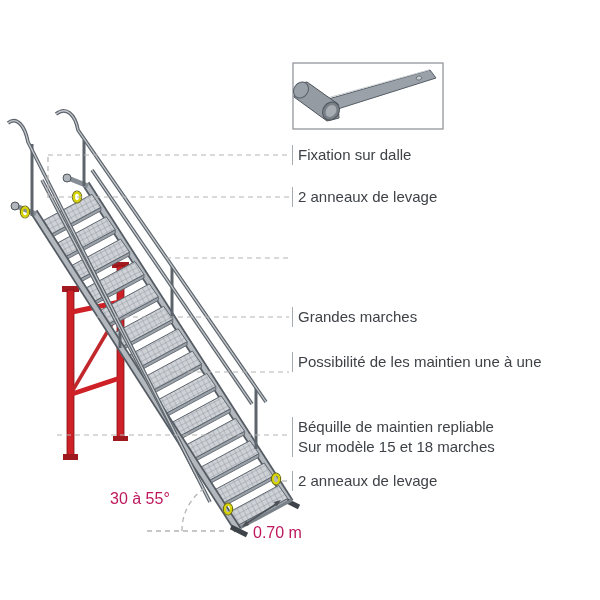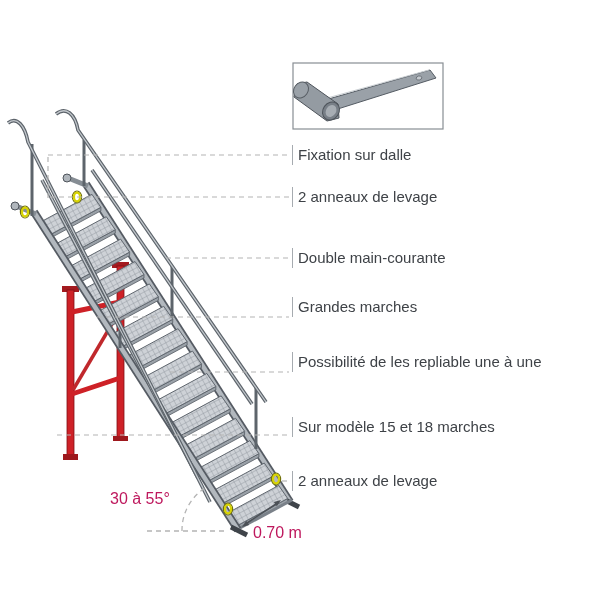--- a/index.html
+++ b/index.html
@@ -168,30 +168,28 @@
     <line x1="282" y1="481" x2="289" y2="481"></line>
   </g>
 </svg>
 
   <div class="callout" style="top:145px">
     <span>Fixation sur dalle</span>
   </div>
   <div class="callout" style="top:187px">
     <span>2 anneaux de levage</span>
   </div>
-  <div class="callout" style="top:248px">
-    <span>Double main-courante</span>
-  </div>
-  <div class="callout" style="top:297px">
+  <div class="callout" style="top:307px">
     <span>Grandes marches</span>
   </div>
   <div class="callout" style="top:352px">
-    <span>Possibilité de les repliable une à une</span>
+    <span>Possibilité de les maintien une à une</span>
   </div>
   <div class="callout" style="top:417px">
+    <span>Béquille de maintien repliable</span>
     <span>Sur modèle 15 et 18 marches</span>
   </div>
   <div class="callout" style="top:471px">
     <span>2 anneaux de levage</span>
   </div>
 
   <div class="dim-text" style="left:110px;top:490px">30 à 55°</div>
   <div class="dim-text" style="left:253px;top:524px">0.70 m</div>
 
 </div>

